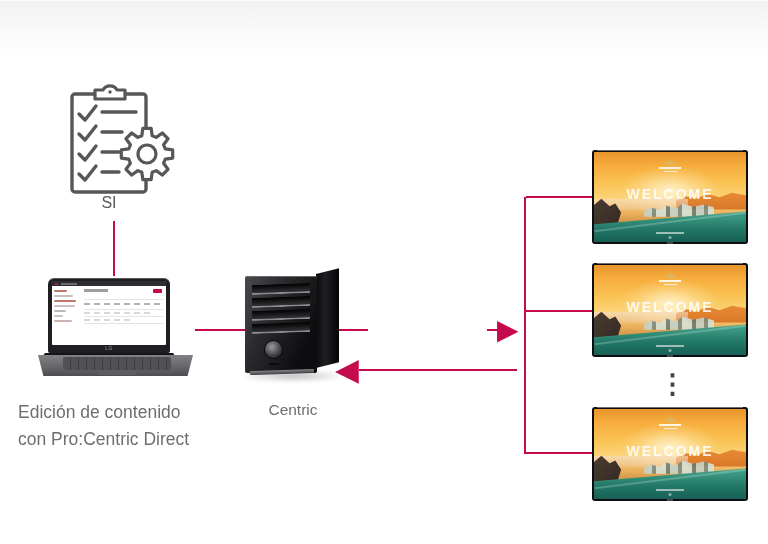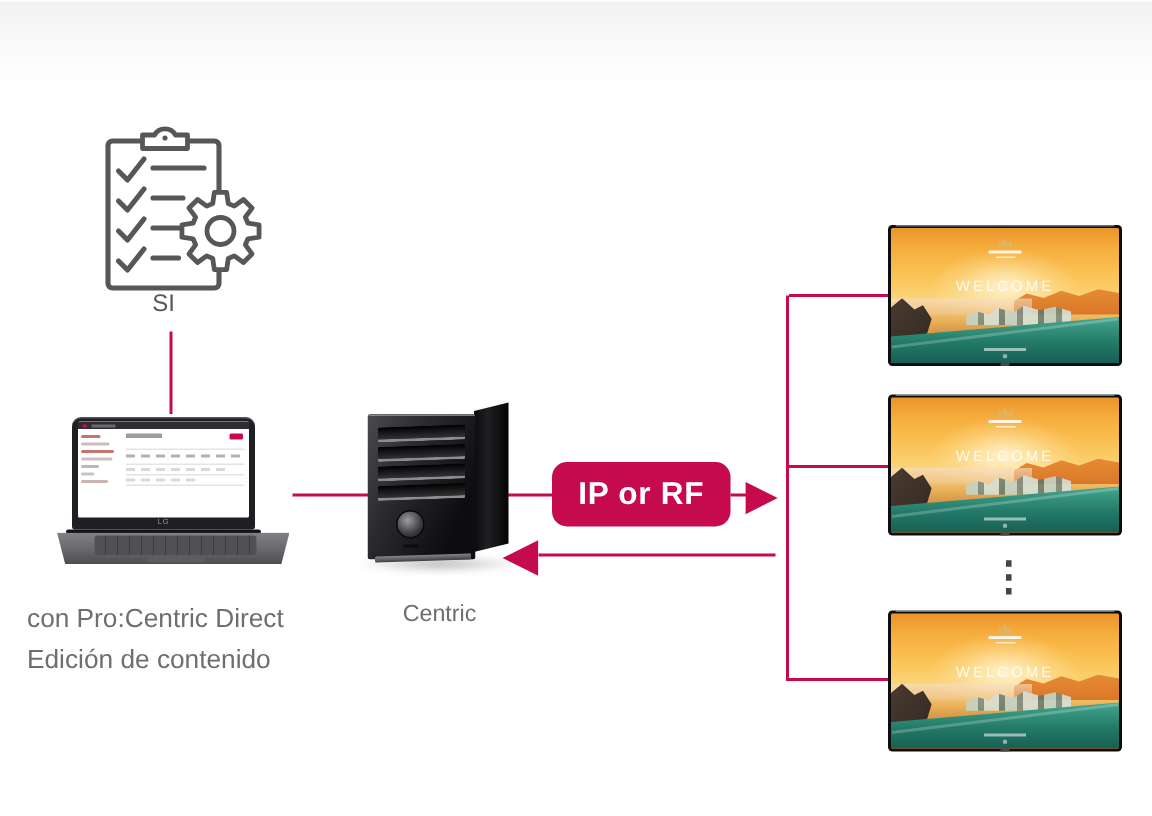--- a/index.html
+++ b/index.html
@@ -119,22 +119,22 @@
          clip-path:polygon(0 18%,18% 0,38% 22%,52% 14%,66% 40%,58% 72%,40% 100%,0 100%);}
   .resort{position:absolute;left:33%;top:55%;width:46%;height:17%;opacity:.95;
           background:repeating-linear-gradient(90deg,rgba(196,210,200,.95) 0 8px,rgba(118,138,128,.9) 8px 12px,
                      rgba(214,224,214,.95) 12px 22px,rgba(96,118,108,.85) 22px 26px);
           clip-path:polygon(0 60%,10% 40%,22% 55%,30% 25%,45% 45%,55% 15%,70% 35%,85% 20%,100% 40%,100% 100%,0 100%);}
   .water{position:absolute;left:0;bottom:0;width:100%;height:34%;
          background:linear-gradient(180deg,#45a78e,#237a68 55%,#175f55);
          clip-path:polygon(0 42%,100% 0,100% 100%,0 100%);}
   .water::before{content:"";position:absolute;left:0;top:30%;width:100%;height:2px;
                  background:rgba(255,255,255,.22);transform:rotate(-7deg);}
-  .welcome{position:absolute;top:38%;left:0;width:100%;text-align:center;font-size:10px;
-           font-weight:400;letter-spacing:2px;color:rgba(255,255,255,.85);}
+  .welcome{position:absolute;top:38%;left:0;width:100%;text-align:center;font-size:14px;
+           font-weight:700;letter-spacing:2px;color:rgba(255,255,255,.85);}
   .hlogo{position:absolute;top:7%;left:50%;transform:translateX(-50%);width:26px;text-align:center;}
   .crown{width:11px;height:7px;margin:0 auto;background:#e3b25c;
          clip-path:polygon(0 100%,12% 25%,32% 60%,50% 0,68% 60%,88% 25%,100% 100%);}
   .t1{width:22px;height:2px;margin:2px auto 0;background:rgba(255,255,255,.85);}
   .t2{width:13px;height:1px;margin:2px auto 0;background:rgba(255,255,255,.7);}
   .btext{position:absolute;bottom:9%;left:50%;transform:translateX(-50%);width:28px;height:2px;
          background:rgba(255,255,255,.55);}
   .bdot{position:absolute;bottom:3%;left:50%;transform:translateX(-50%);width:3px;height:3px;
         border-radius:50%;background:rgba(255,255,255,.5);}
 
@@ -228,40 +228,39 @@
       </div>
       <div class="lg-logo">LG</div>
     </div>
     <div class="hinge"></div>
     <div class="base">
       <div class="keys"></div>
       <div class="trackpad"></div>
     </div>
   </div>
   <div class="caption">
+    <div>Edición de contenido</div>
     <div>con Pro:Centric Direct</div>
-    <div>Edición de contenido</div>
   </div>
 
   <div class="server">
     <div class="srv-shadow"></div>
     <div class="srv-side"></div>
     <div class="srv-front">
       <div class="bay bay1"></div>
       <div class="bay bay2"></div>
       <div class="bay bay3"></div>
       <div class="bay bay4"></div>
       <div class="dial"></div>
       <div class="slot"></div>
       <div class="srv-foot"></div>
     </div>
   </div>
   <div class="server-label">Centric</div>
 
-  <div class="badge">IP or RF</div>
 
   <div class="tv tv1">
     <div class="screen">
       <div class="glow"></div>
       <div class="cliffR"></div>
       <div class="sea"></div>
       <div class="rockL"></div>
       <div class="resort"></div>
       <div class="water"></div>
       <div class="hlogo">

